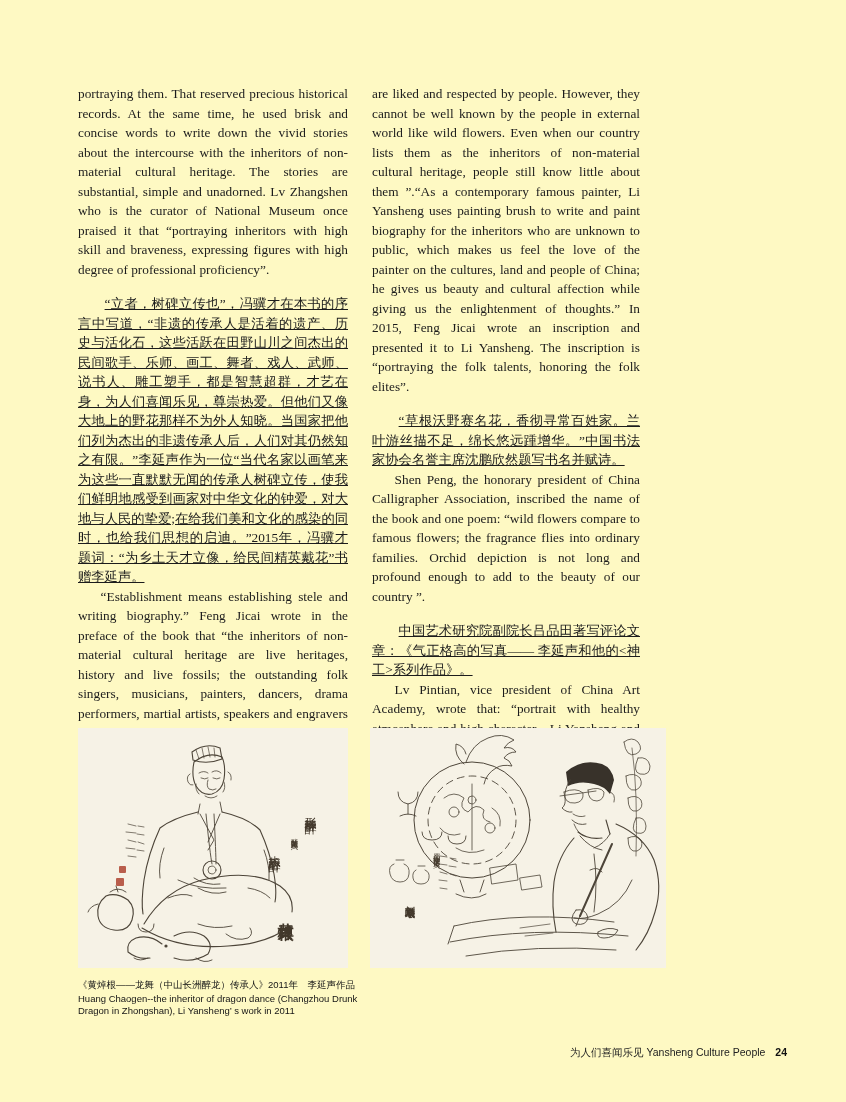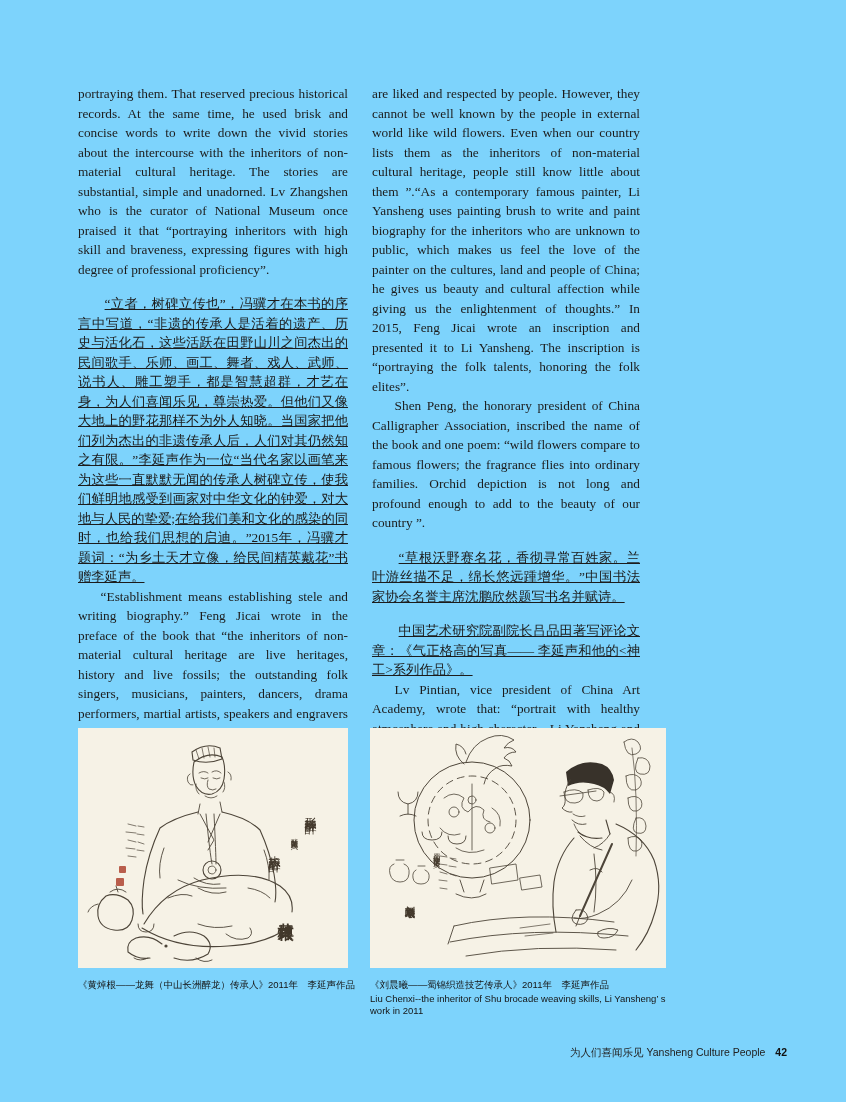--- a/index.html
+++ b/index.html
@@ -1,18 +1,18 @@
 <!DOCTYPE html>
 <html><head>
 <meta charset="utf-8">
 <style>
   html,body { margin:0; padding:0; background:#e9e9e9; }
   .page {
     position:relative; width:846px; height:1102px; margin:0 auto;
-    background:#7dd3fc; overflow:hidden;
+    background:#fef9c3; overflow:hidden;
     font-family:"Liberation Serif", serif; color:#1c1c1c;
   }
   
   .col { position:absolute; top:84px; font-size:13.3px; line-height:19.5px; text-align:justify; }
   .col-left  { left:78px;  width:270px; }
   .col-right { left:372px; width:268px; }
   .para { margin:0; }
   .para.zh { text-indent:2em; margin-top:15px;text-decoration:underline; }
   .para.indent { text-indent:1.7em; }
   .star { color:#d6281e; font-family:"DejaVu Sans", sans-serif; font-size:12px; margin-left:4px; }
@@ -48,22 +48,22 @@
 <div class="page">
 
   <div class="col col-left">
     <p class="para en">portraying them. That reserved precious historical records. At the same time, he used brisk and concise words to write down the vivid stories about the intercourse with the inheritors of non-material cultural heritage. The stories are substantial, simple and unadorned. Lv Zhangshen who is the curator of National Museum once praised it that “portraying inheritors with high skill and braveness, expressing figures with high degree of professional proficiency”.</p>
     <p class="para zh">“立者，树碑立传也”，冯骥才在本书的序言中写道，“非遗的传承人是活着的遗产、历史与活化石，这些活跃在田野山川之间杰出的民间歌手、乐师、画工、舞者、戏人、武师、说书人、雕工塑手，都是智慧超群，才艺在身，为人们喜闻乐见，尊崇热爱。但他们又像大地上的野花那样不为外人知晓。当国家把他们列为杰出的非遗传承人后，人们对其仍然知之有限。”李延声作为一位“当代名家以画笔来为这些一直默默无闻的传承人树碑立传，使我们鲜明地感受到画家对中华文化的钟爱，对大地与人民的挚爱;在给我们美和文化的感染的同时，也给我们思想的启迪。”2015年，冯骥才题词：“为乡土天才立像，给民间精英戴花”书赠李延声。</p>
     <p class="para en indent">“Establishment means establishing stele and writing biography.” Feng Jicai wrote in the preface of the book that “the inheritors of non-material cultural heritage are live heritages, history and live fossils; the outstanding folk singers, musicians, painters, dancers, drama performers, martial artists, speakers and engravers have excellent intelligence and skills; they</p>
   </div>
 
   <div class="col col-right">
     <p class="para en">are liked and respected by people. However, they cannot be well known by the people in external world like wild flowers. Even when our country lists them as the inheritors of non-material cultural heritage, people still know little about them ”.“As a contemporary famous painter, Li Yansheng uses painting brush to write and paint biography for the inheritors who are unknown to public, which makes us feel the love of the painter on the cultures, land and people of China; he gives us beauty and cultural affection while giving us the enlightenment of thoughts.” In 2015, Feng Jicai wrote an inscription and presented it to Li Yansheng. The inscription is “portraying the folk talents, honoring the folk elites”.</p>
+    <p class="para zh">“草根沃野赛名花，香彻寻常百姓家。兰叶游丝描不足，绵长悠远踵增华。”中国书法家协会名誉主席沈鹏欣然题写书名并赋诗。</p>
     <p class="para en indent">Shen Peng, the honorary president of China Calligrapher Association, inscribed the name of the book and one poem: “wild flowers compare to famous flowers; the fragrance flies into ordinary families. Orchid depiction is not long and profound enough to add to the beauty of our country ”.</p>
-    <p class="para zh">“草根沃野赛名花，香彻寻常百姓家。兰叶游丝描不足，绵长悠远踵增华。”中国书法家协会名誉主席沈鹏欣然题写书名并赋诗。</p>
     <p class="para zh">中国艺术研究院副院长吕品田著写评论文章：《气正格高的写真—— 李延声和他的&lt;神工&gt;系列作品》。</p>
     <p class="para en indent"><span>Lv Pintian, vice president of China Art Academy, wrote that: “portrait with healthy atmosphere and high character—Li Yansheng and his series of work of Craftsmen”.</span><span class="star">★</span></p>
   </div>
 
   <div class="figure fig-left">
     <svg class="sketch" width="270" height="240" viewBox="0 0 270 240" fill="none" stroke="#4d4539" stroke-width="1.1" stroke-linecap="round">
 
       <path d="M114,24 q14,-10 28,-4 l2,11 q-15,6 -29,1 z"></path>
       <path d="M118,22 l3,9 M124,20 l2,10 M130,19 l2,10 M136,20 l1,9" stroke-width="0.7"></path>
 
@@ -147,25 +147,22 @@
 
       <path d="M24,136 q-6,2 -4,10 q2,8 10,8 q8,0 9,-8 q1,-8 -5,-10 M26,132 l8,0 M46,142 q-4,2 -3,8 q1,6 8,6 q7,0 8,-6 q1,-6 -4,-8 M48,138 l7,0" stroke-width="0.8"></path>
       <path d="M70,128 l7,1 M69,136 l8,1 M70,144 l7,2 M69,152 l8,1 M70,160 l7,1 M80,130 l6,1 M79,138 l7,1 M80,146 l6,2" stroke-width="0.7"></path>
     </svg>
     <div class="vtext" style="left:62px; top:120px; font-size:7px;">蜀锦织造技艺传承人</div>
     <div class="vtext" style="left:34px; top:170px; font-size:10px; font-weight:bold;">刘晨曦</div>
   </div>
 
   <div class="caption cap-left">
     <span class="zh-line">《黄焯根——龙舞（中山长洲醉龙）传承人》2011年　李延声作品</span>
-  </div>
-  <div class="caption cap-right">
-    <span class="zh-line">《刘晨曦——蜀锦织造技艺传承人》2011年　李延声作品</span>
-    <span>Liu Chenxi--the inheritor of Shu brocade weaving skills, Li Yansheng’ s work in 2011</span>
+    <span>Huang Chaogen--the inheritor of dragon dance (Changzhou Drunk Dragon in Zhongshan), Li Yansheng’ s work in 2011</span>
   </div>
 
   <div class="footer">
     <span>为人们喜闻乐见</span>
     <span>Yansheng Culture People</span>
-    <span class="pagenum">42</span>
+    <span class="pagenum">24</span>
   </div>
 
 </div>
 
 </body></html>

